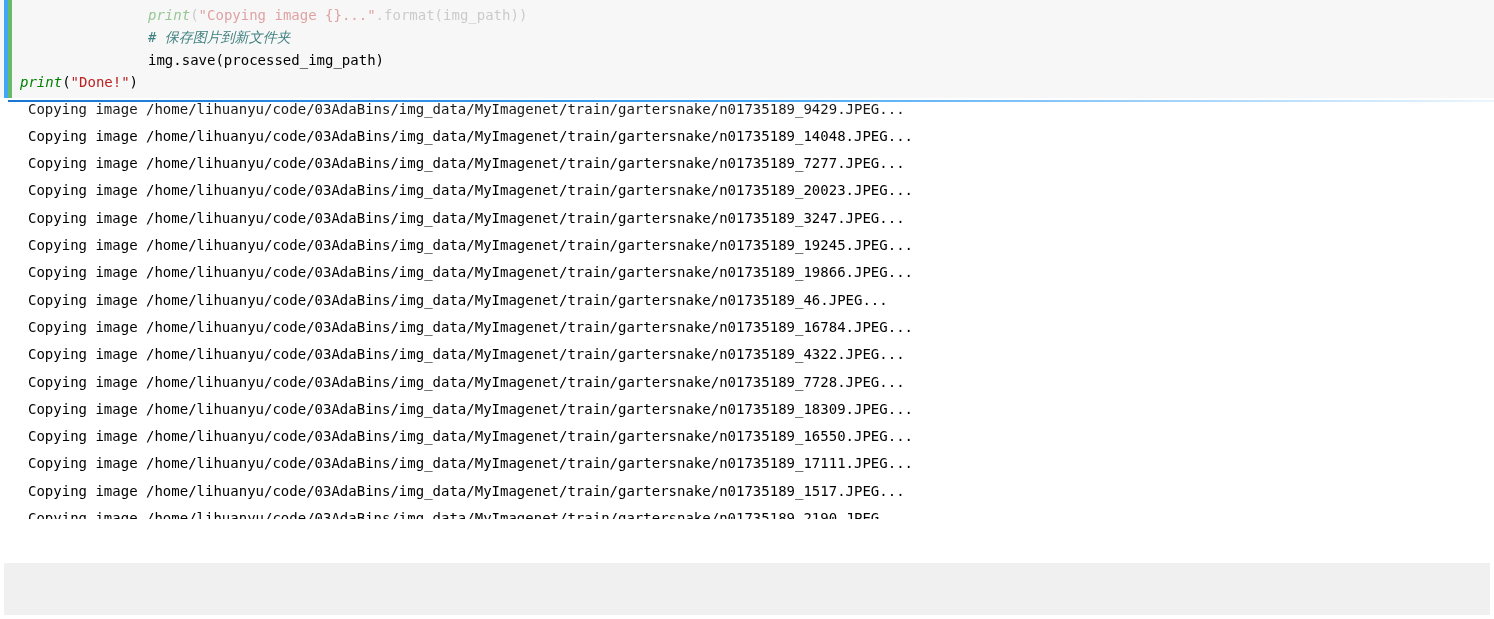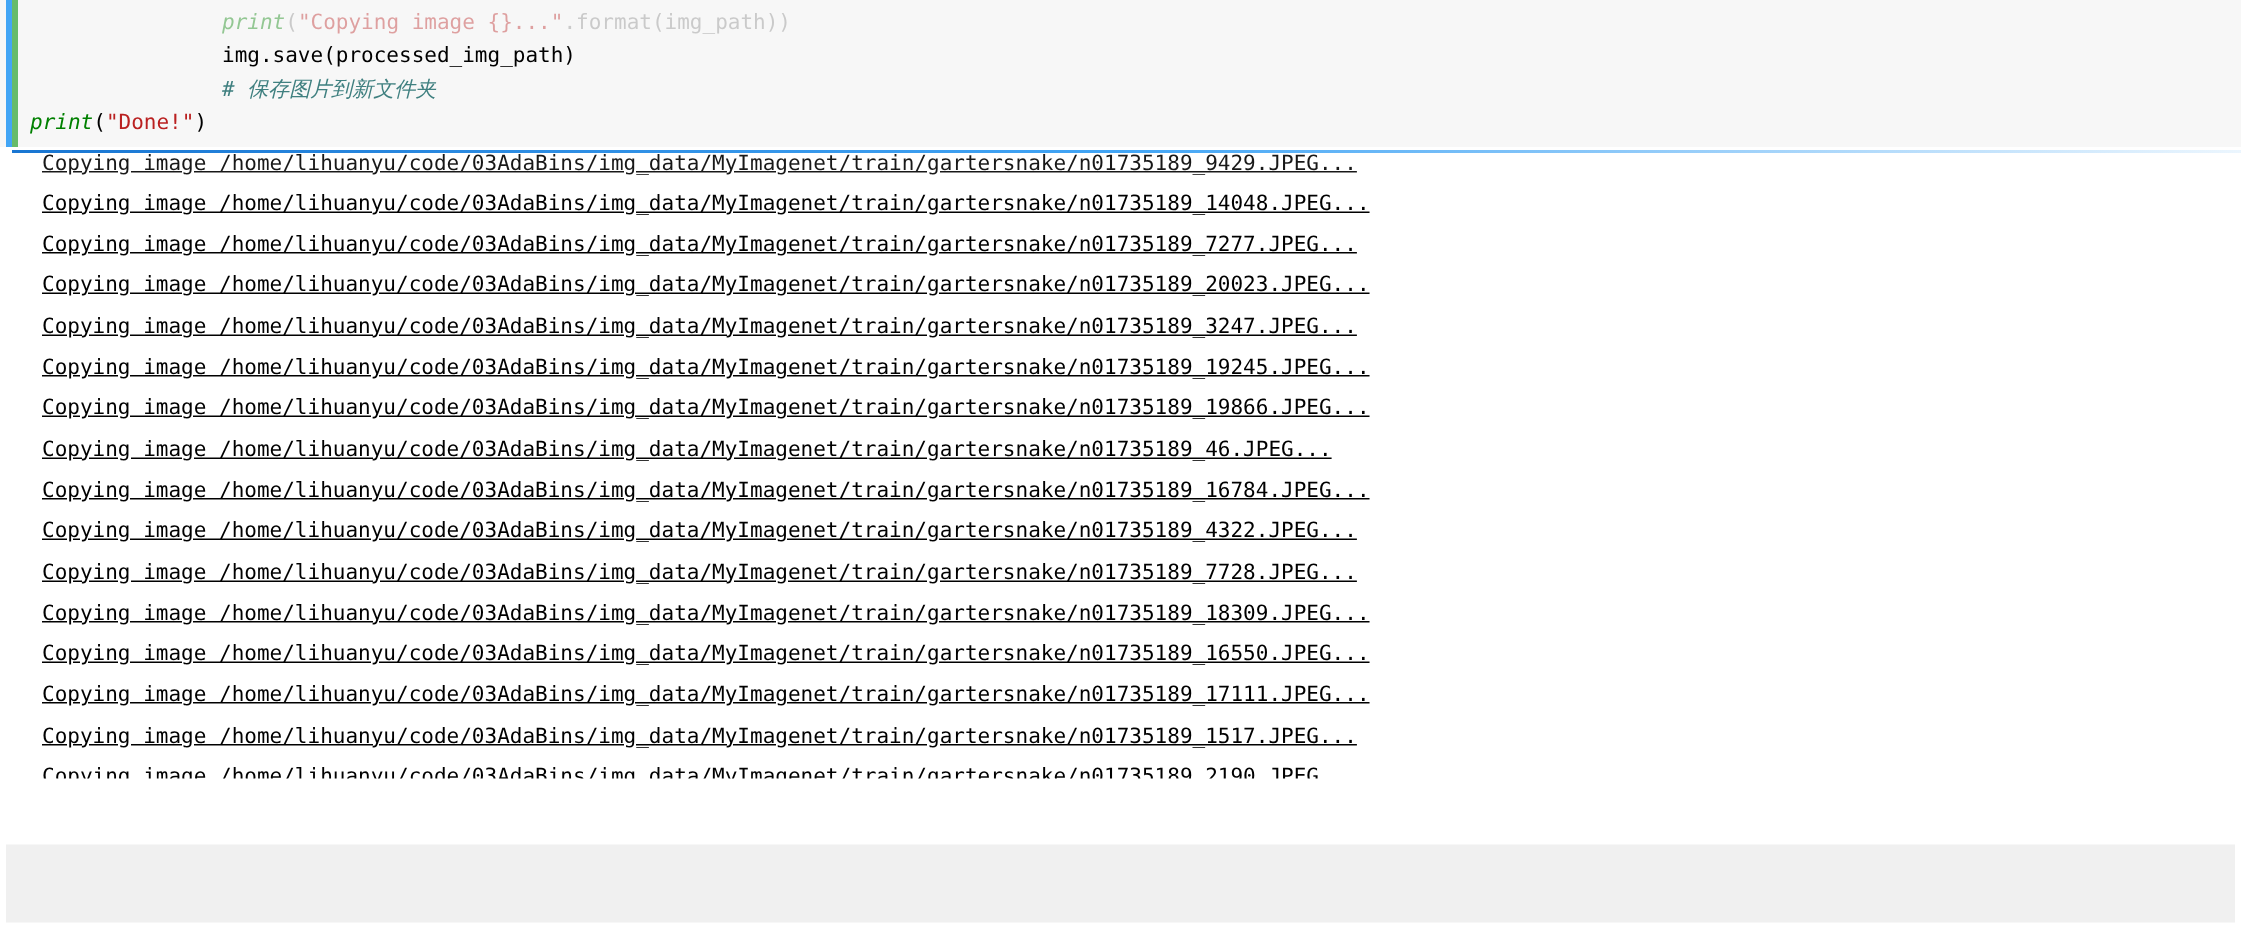--- a/index.html
+++ b/index.html
@@ -69,21 +69,20 @@
       background: linear-gradient(to right, #1976d2 0%, #42a5f5 50%, rgba(66,165,245,0.1) 100%);
       margin: 2px 0 0 8px;
     }
     .output-area {
       flex: 1;
       overflow: hidden;
       padding: 4px 8px 4px 28px;
       font-family: "DejaVu Sans Mono", "Menlo", "Consolas", monospace;
       line-height: 1.95;
       position: relative;
-      text-decoration: underline;
     }
     .output-line {
       white-space: pre;
       color: #000;
     }
     .output-line.cut-top {
       margin-top: -10px;
       opacity: 0.9;
     }
     .output-line.cut-bottom {
@@ -100,22 +99,22 @@
 </head>
 <body>
 
 <div class="container">
 
   <div class="code-cell">
     <div class="cell-marker"></div>
     <div class="cell-marker-green"></div>
     <div class="code-content">
       <div class="code-line cut-off-top indent-2"><span class="builtin">print</span>(<span class="string">"Copying image {}..."</span>.format(img_path))</div>
+      <div class="code-line indent-2"><span class="comment"># 保存图片到新文件夹</span></div>
       <div class="code-line indent-2"><span>img.save(processed_img_path)</span></div>
-      <div class="code-line indent-2"><span class="comment"># 保存图片到新文件夹</span></div>
       <div class="code-line"><span class="builtin">print</span><span>(</span><span class="string">"Done!"</span><span>)</span></div>
     </div>
   </div>
 
   <div class="divider"></div>
 
   <div class="output-area">
     <div class="output-line cut-top">Copying image /home/lihuanyu/code/03AdaBins/img_data/MyImagenet/train/gartersnake/n01735189_9429.JPEG...</div>
     <div class="output-line">Copying image /home/lihuanyu/code/03AdaBins/img_data/MyImagenet/train/gartersnake/n01735189_14048.JPEG...</div>
     <div class="output-line">Copying image /home/lihuanyu/code/03AdaBins/img_data/MyImagenet/train/gartersnake/n01735189_7277.JPEG...</div>

